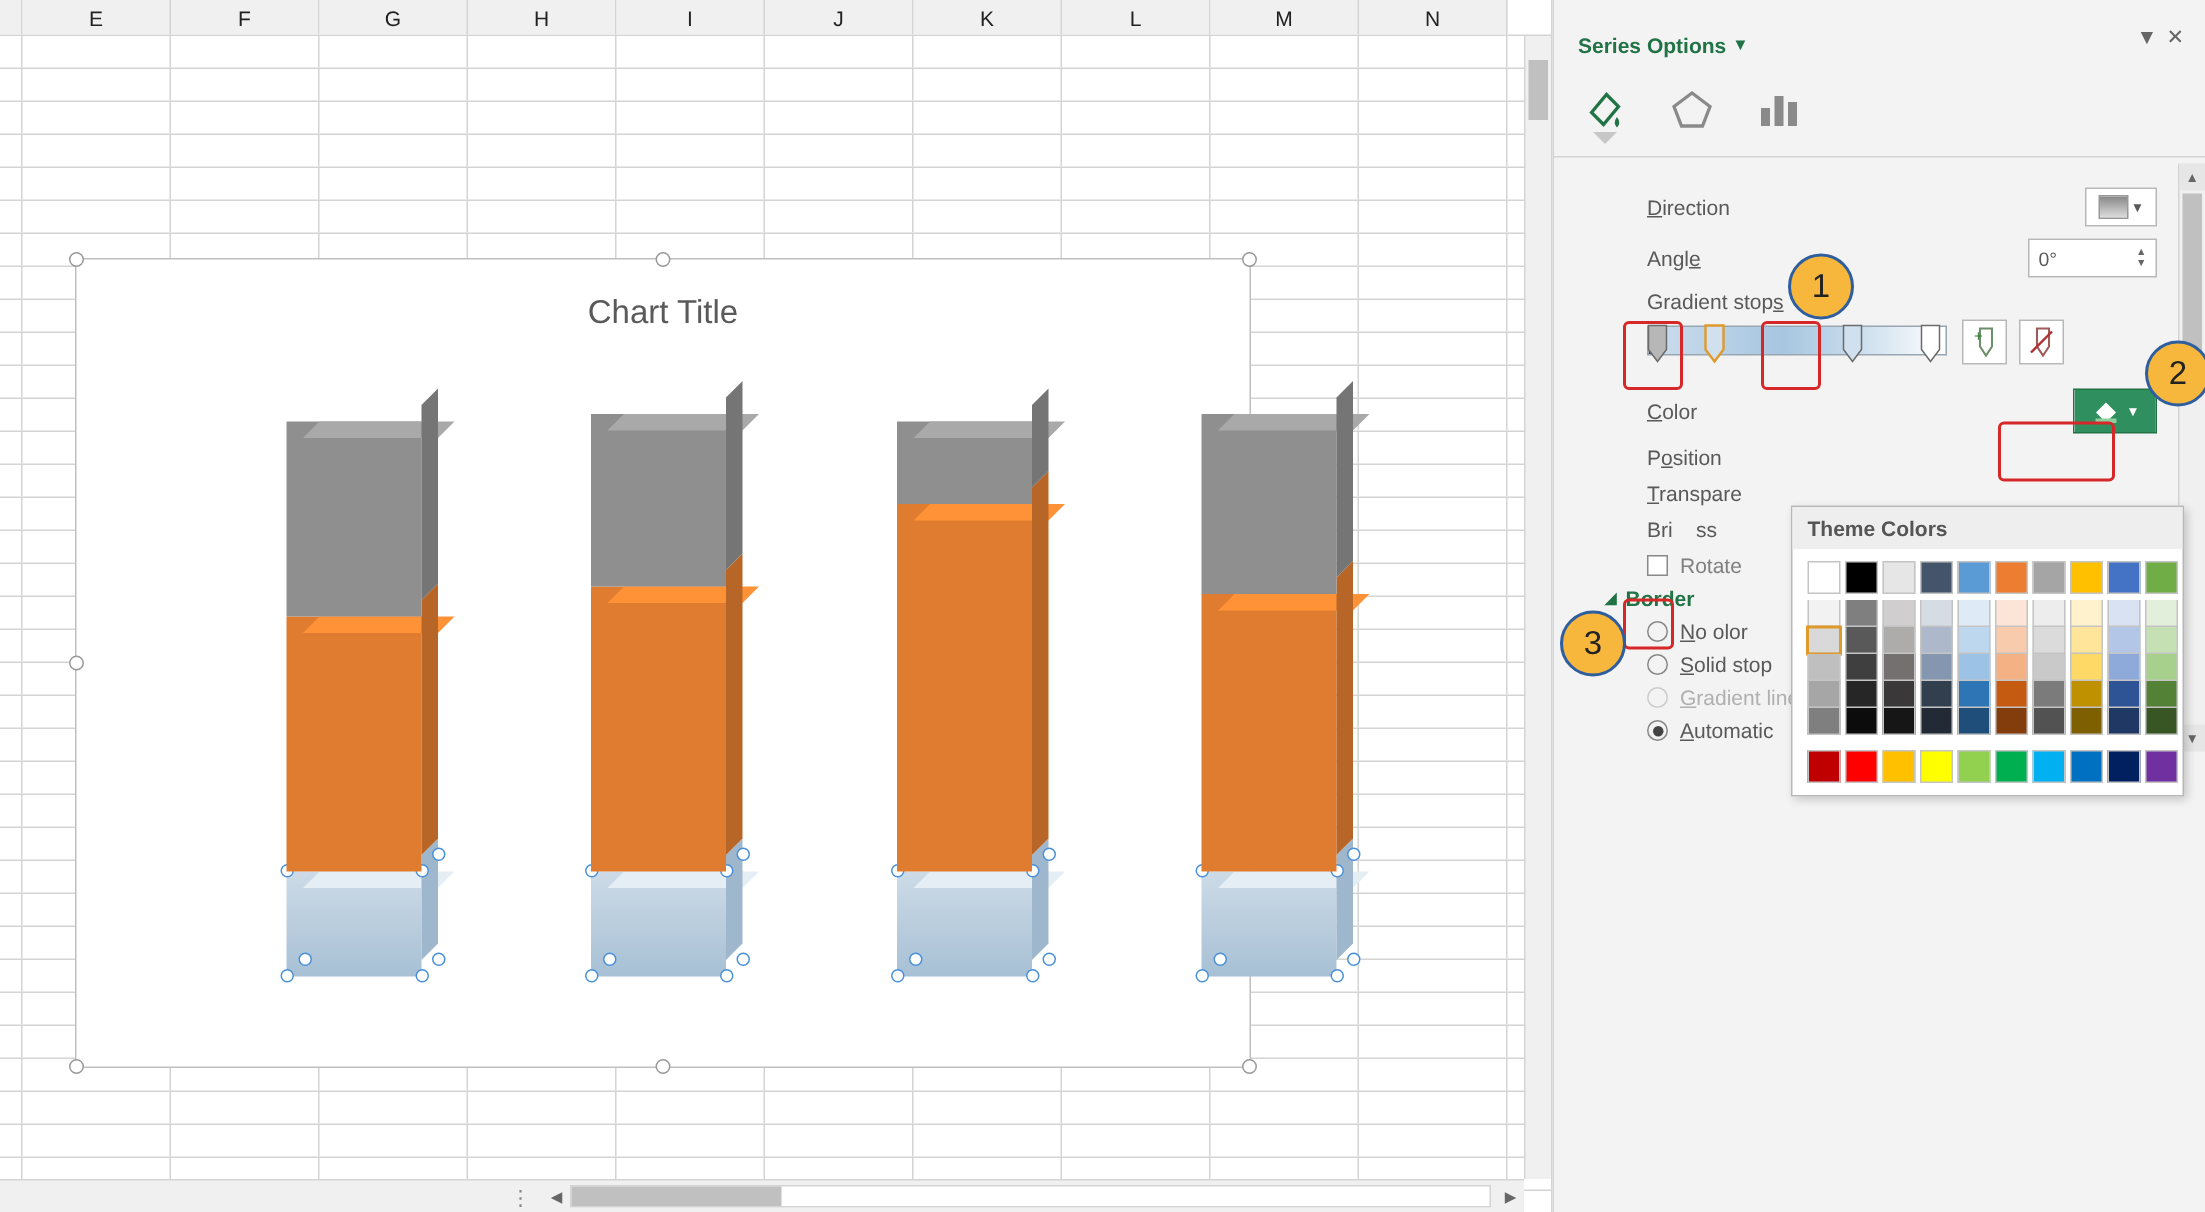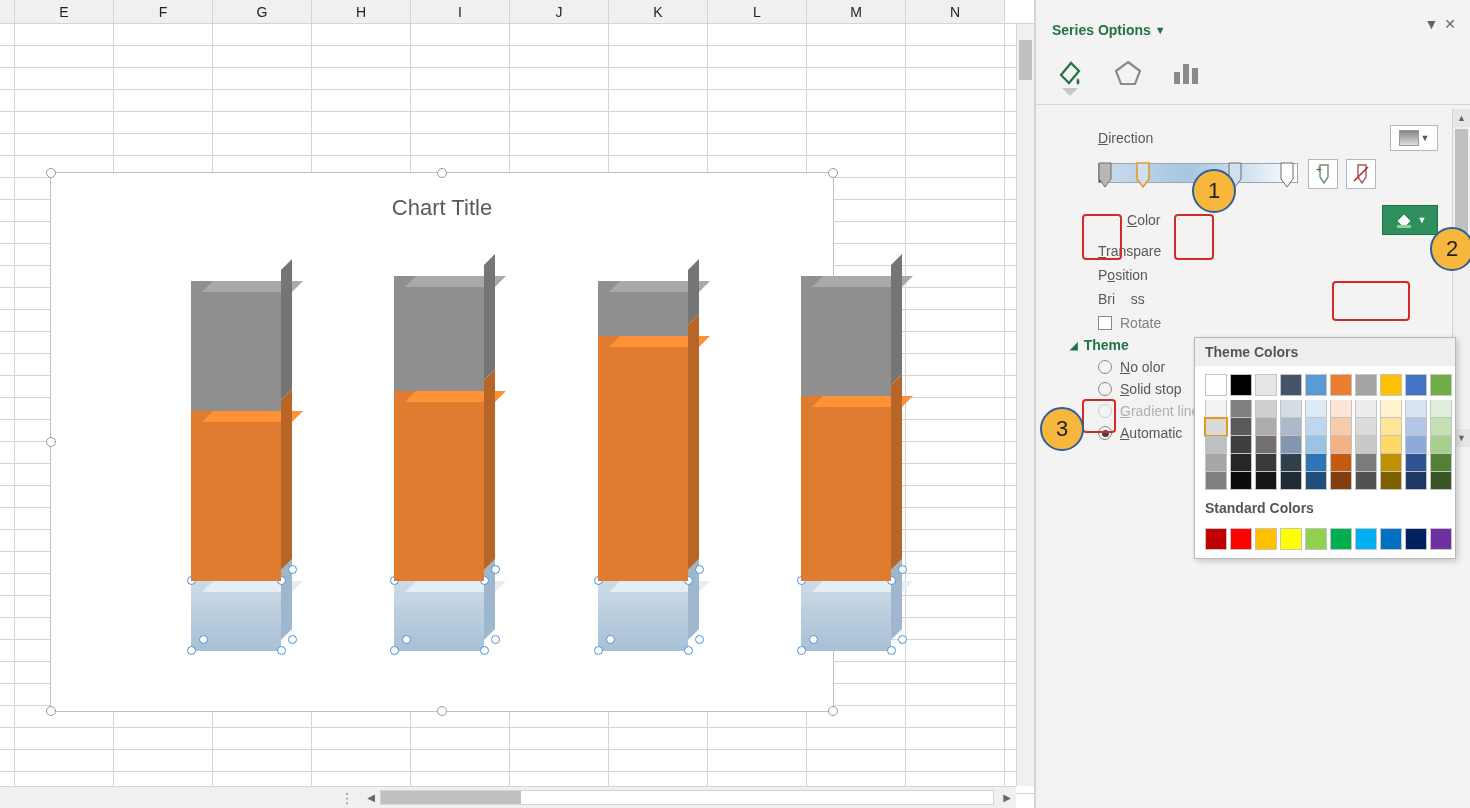--- a/index.html
+++ b/index.html
@@ -980,21 +980,34 @@
     <div class="panel-body">
 
       <div class="row-f">
         <span><span class="underline-letter">D</span><span>irection</span></span>
         <div class="dir-btn">
           <span style="width:20px;height:16px;background:linear-gradient(#888,#ddd);border:1px solid #999;"></span>
           <span style="font-size:9px;">▼</span>
         </div>
       </div>
 
-
+      <div class="row-f">
+        <span><span>Angl</span><span class="underline-letter">e</span></span>
+        <div class="num-input">
+          <span>0°</span>
+          <span class="spin">
+              <span>▲</span>
+              <span>▼</span>
+            </span>
+        </div>
+      </div>
+
+      <div style="margin-top:6px;">
+        <span>Gradient stop</span><span class="underline-letter">s</span>
+      </div>
 
       <div style="display:flex; align-items:flex-start; margin-top:4px;">
         <div class="grad-track">
           <div class="grad-stop" style="left:-2px;">
             <svg width="16" height="28">
                 <path d="M2 2 h12 v16 l-6 8 l-6 -8 z" fill="#b7b7b7" stroke="#6b6b6b"></path>
               </svg>
           </div>
           <div class="grad-stop" style="left:36px;">
             <svg width="16" height="28">
@@ -1021,51 +1034,51 @@
           </div>
           <div class="grad-btn">
             <svg width="18" height="22">
                 <path d="M6 2 h8 v12 l-4 6 l-4 -6 z" fill="none" stroke="#a05a5a" stroke-width="1.4"></path>
                 <line x1="2" y1="18" x2="16" y2="4" stroke="#b03030" stroke-width="1.6"></line>
               </svg>
           </div>
         </div>
       </div>
 
-      <div class="row-f" style="margin-top:16px;margin-left:29px;">
+      <div class="row-f" style="margin-top:16px;">
         <span><span class="underline-letter">C</span><span>olor</span></span>
         <div class="color-btn">
           <svg width="20" height="18">
               <path d="M4 10 L10 4 L16 10 L10 16 Z" fill="#fff" stroke="#fff"></path>
               <rect x="3" y="14" width="14" height="3" fill="#8fd19e"></rect>
             </svg>
           <span style="font-size:9px;">▼</span>
         </div>
       </div>
 
       <div class="row-f">
+        <span><span>P</span><span class="underline-letter">o</span><span>sition</span></span>
+      </div>
+
+      <div class="row-f">
         <span><span class="underline-letter">T</span><span>ranspare</span></span>
-      </div>
-
-      <div class="row-f">
-        <span><span>P</span><span class="underline-letter">o</span><span>sition</span></span>
       </div>
 
       <div class="row-f">
         <span><span>B</span><span>ri</span>&nbsp;&nbsp;&nbsp;&nbsp;<span>ss</span></span>
       </div>
 
       <div class="radio-row">
         <span class="checkbox"></span>
         <span class="partial-label">Rotate</span>
       </div>
 
       <div class="section-header">
         <span class="tri">◢</span>
-        <span>Theme</span>
+        <span>Border</span>
       </div>
 
       <div class="radio-row">
         <span class="radio"></span>
         <span><span class="underline-letter">N</span><span>o olor</span></span>
       </div>
       <div class="radio-row">
         <span class="radio"></span>
         <span><span class="underline-letter">S</span><span>olid stop</span></span>
       </div>
@@ -1143,21 +1156,20 @@
             <div class="swatch tint" style="background: rgb(12, 12, 12);"></div>
             <div class="swatch tint" style="background: rgb(22, 22, 22);"></div>
             <div class="swatch tint" style="background: rgb(34, 42, 53);"></div>
             <div class="swatch tint" style="background: rgb(30, 78, 121);"></div>
             <div class="swatch tint" style="background: rgb(131, 60, 11);"></div>
             <div class="swatch tint" style="background: rgb(82, 82, 82);"></div>
             <div class="swatch tint" style="background: rgb(127, 96, 0);"></div>
             <div class="swatch tint" style="background: rgb(31, 56, 100);"></div>
             <div class="swatch tint" style="background: rgb(55, 86, 35);"></div>
           </div>
-        <div class="title-row" style="background:transparent;">Standard Colors</div>
         <div class="std-row" id="std-row">
             <div class="swatch" style="background: rgb(192, 0, 0);"></div>
             <div class="swatch" style="background: rgb(255, 0, 0);"></div>
             <div class="swatch" style="background: rgb(255, 192, 0);"></div>
             <div class="swatch" style="background: rgb(255, 255, 0);"></div>
             <div class="swatch" style="background: rgb(146, 208, 80);"></div>
             <div class="swatch" style="background: rgb(0, 176, 80);"></div>
             <div class="swatch" style="background: rgb(0, 176, 240);"></div>
             <div class="swatch" style="background: rgb(0, 112, 192);"></div>
             <div class="swatch" style="background: rgb(0, 32, 96);"></div>

